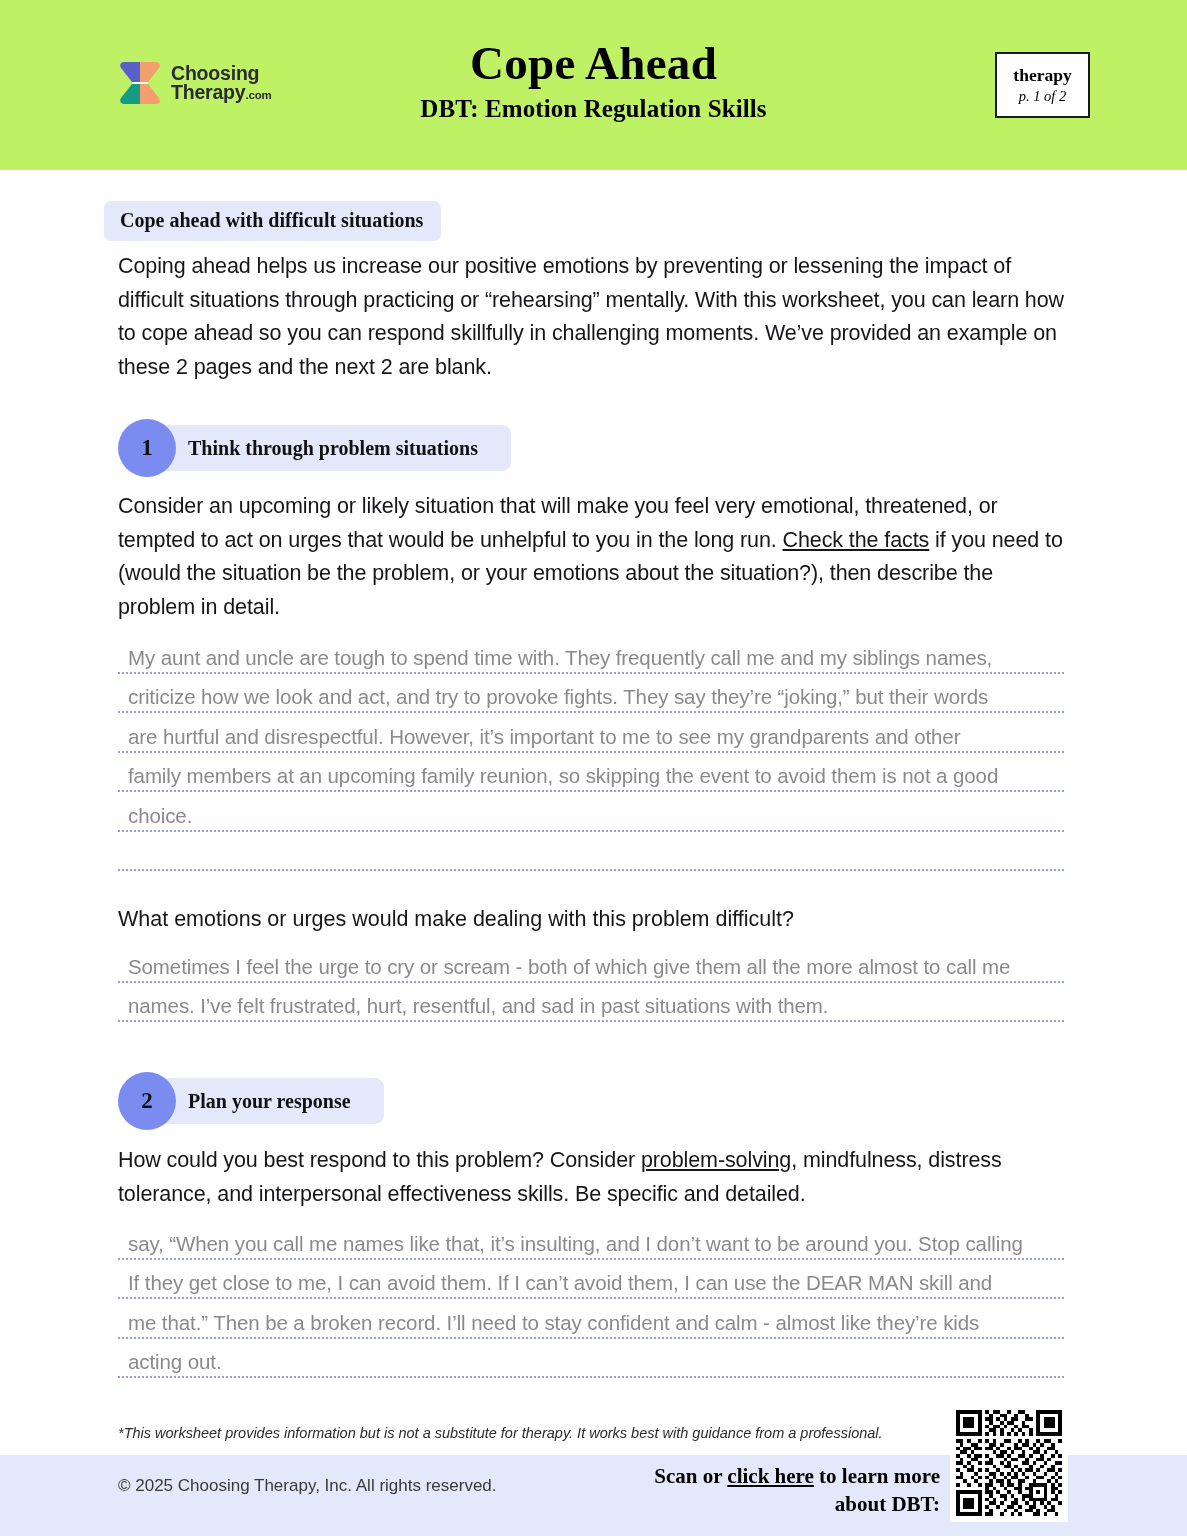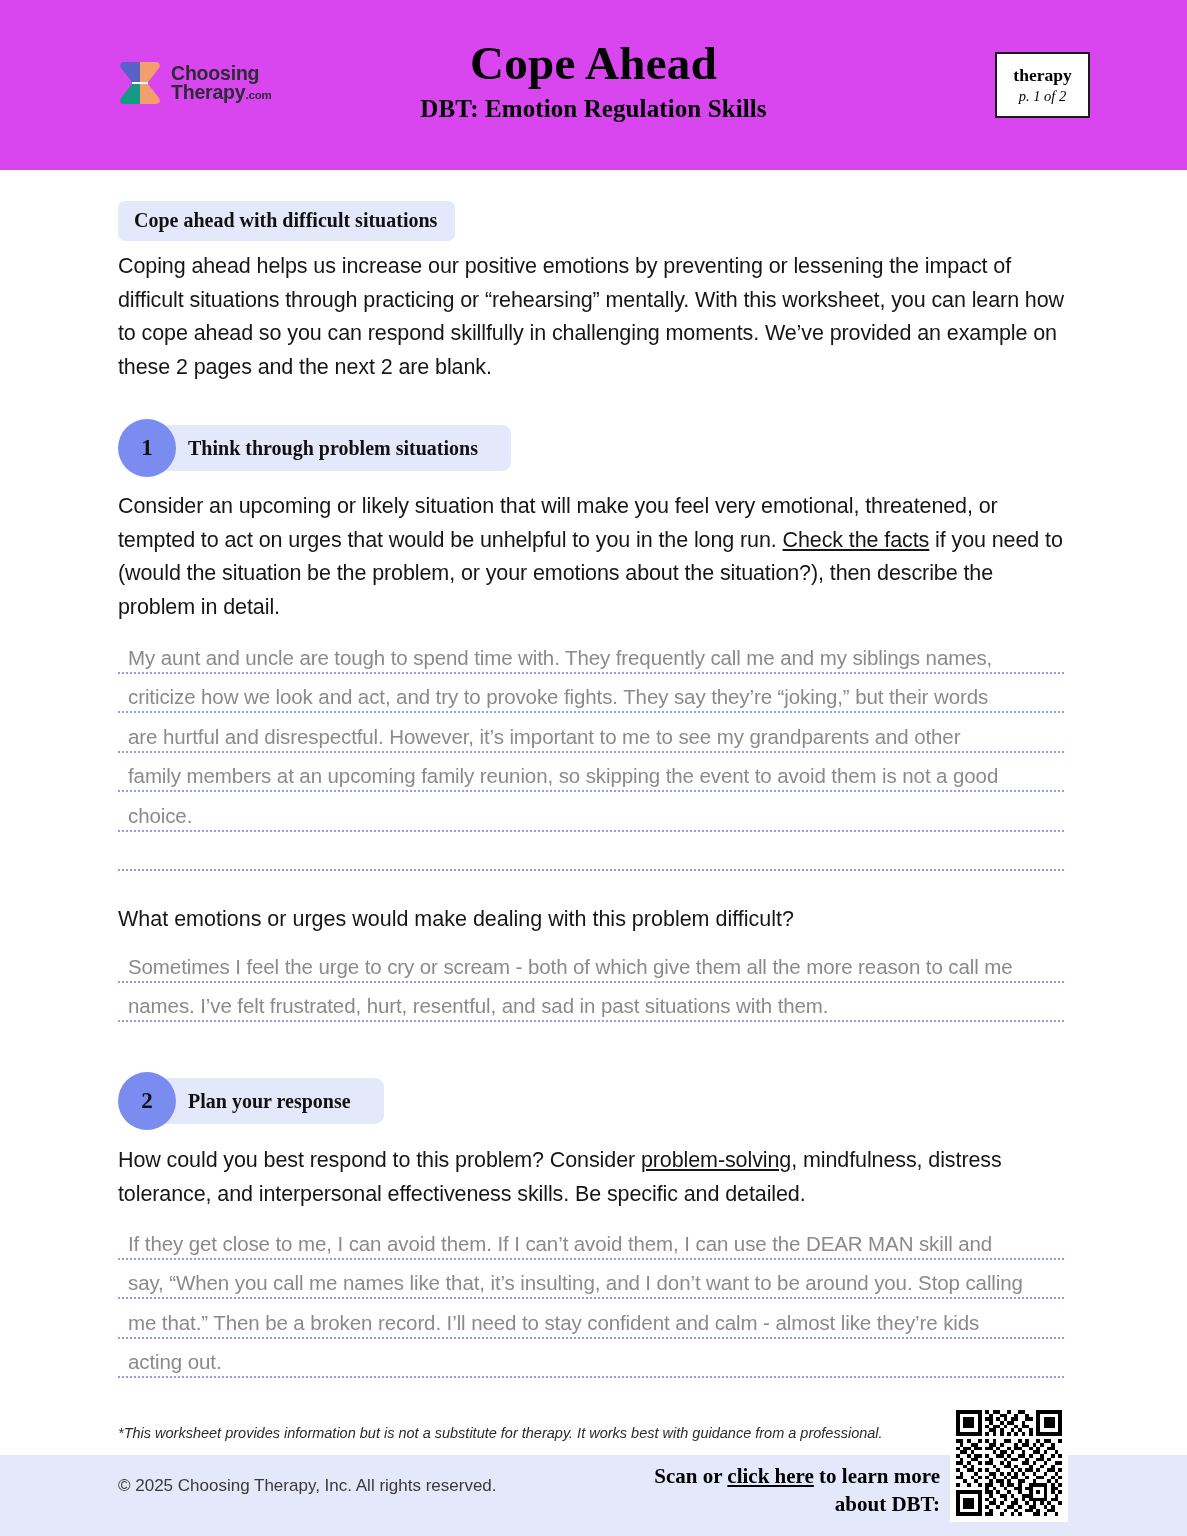--- a/index.html
+++ b/index.html
@@ -12,21 +12,21 @@
     position: relative;
     overflow: hidden;
   }
 
   
   .header-band {
     position: absolute;
     top: 0; left: 0;
     width: 1187px;
     height: 170px;
-    background: #d946ef;
+    background: #bef264;
   }
   .logo-wrap {
     position: absolute;
     left: 118px;
     top: 60px;
     display: flex;
     align-items: center;
     gap: 9px;
   }
   .logo-mark { width: 44px; height: 46px; display: block; }
@@ -256,21 +256,21 @@
   </div>
 
   <div class="example-box">
     <div class="ex-label">therapy</div>
     <div class="ex-page">p. 1 of 2</div>
   </div>
 </div>
 
 <div class="content">
 
-  <div style="position:absolute; left:118px; top:31px;border-radius:19px;">
+  <div style="position:absolute; left:104px; top:31px;border-radius:19px;">
     <span class="pill">Cope ahead with difficult situations</span>
   </div>
 
   <div class="body-text" style="position:absolute; left:118px; top:80px; width:948px;">Coping ahead helps us increase our positive emotions by preventing or lessening the impact of difficult situations through practicing or “rehearsing” mentally. With this worksheet, you can learn how to cope ahead so you can respond skillfully in challenging moments. We’ve provided an example on these 2 pages and the next 2 are blank.</div>
 
   <div class="section-row" style="position:absolute; left:118px; top:249px;">
     <div class="step-badge">1</div>
     <div class="step-pill">Think through problem situations</div>
   </div>
 
@@ -281,34 +281,34 @@
     <div class="answer-line">criticize how we look and act, and try to provoke fights. They say they’re “joking,” but their words</div>
     <div class="answer-line">are hurtful and disrespectful. However, it’s important to me to see my grandparents and other</div>
     <div class="answer-line">family members at an upcoming family reunion, so skipping the event to avoid them is not a good</div>
     <div class="answer-line">choice.</div>
     <div class="answer-line empty"></div>
   </div>
 
   <div class="question" style="position:absolute; left:118px; top:733px; width:948px;">What emotions or urges would make dealing with this problem difficult?</div>
 
   <div class="answer-block" style="position:absolute; left:118px; top:773px; width:946px;">
-    <div class="answer-line">Sometimes I feel the urge to cry or scream - both of which give them all the more reason to call me</div>
+    <div class="answer-line">Sometimes I feel the urge to cry or scream - both of which give them all the more almost to call me</div>
     <div class="answer-line">names. I’ve felt frustrated, hurt, resentful, and sad in past situations with them.</div>
   </div>
 
   <div class="section-row" style="position:absolute; left:118px; top:902px;">
     <div class="step-badge">2</div>
     <div class="step-pill">Plan your response</div>
   </div>
 
   <div class="body-text" style="position:absolute; left:118px; top:974px; width:948px;"><span>How could you best respond to this problem? Consider </span><span class="ulink">problem-solving</span><span>, mindfulness, distress tolerance, and interpersonal effectiveness skills. Be specific and detailed.</span></div>
 
   <div class="answer-block" style="position:absolute; left:118px; top:1050px; width:946px;">
+    <div class="answer-line">say, “When you call me names like that, it’s insulting, and I don’t want to be around you. Stop calling</div>
     <div class="answer-line">If they get close to me, I can avoid them. If I can’t avoid them, I can use the DEAR MAN skill and</div>
-    <div class="answer-line">say, “When you call me names like that, it’s insulting, and I don’t want to be around you. Stop calling</div>
     <div class="answer-line">me that.” Then be a broken record. I’ll need to stay confident and calm - almost like they’re kids</div>
     <div class="answer-line">acting out.</div>
   </div>
 </div>
 
 <div class="disclaimer">*This worksheet provides information but is not a substitute for therapy. It works best with guidance from a professional.</div>
 
 <div class="footer-band"></div>
 
 <div class="copyright">© 2025 Choosing Therapy, Inc. All rights reserved.</div>

